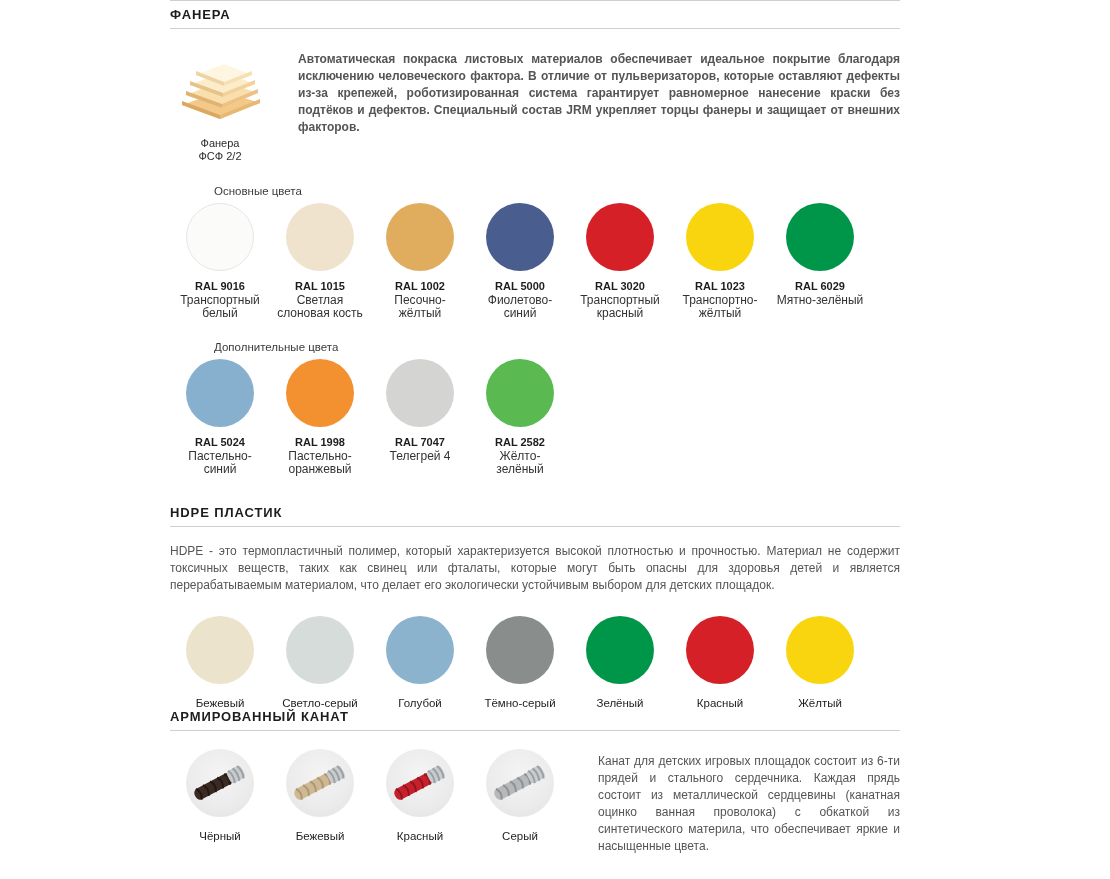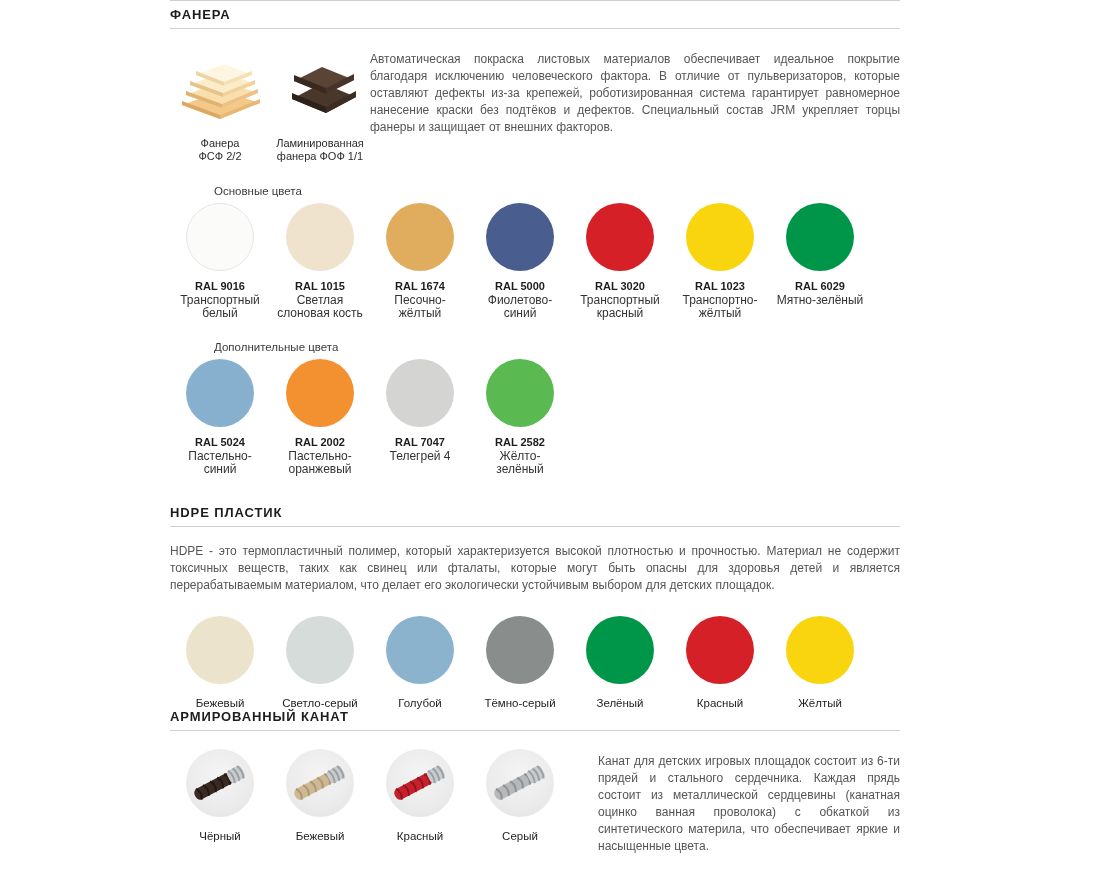--- a/index.html
+++ b/index.html
@@ -68,21 +68,23 @@
     line-height: 13px;
     color: #2b2b2b;
     margin-top: 10px;
   }
   .intro-text {
     flex: 1;
     font-size: 12px;
     line-height: 17px;
     color: #555;
     text-align: justify;
+    margin-left: 28px;
     padding-top: 2px;
+    font-weight: bold;
   }
 
   
   .group-label {
     font-size: 11.5px;
     color: #3a3a3a;
     margin-top: 22px;
     margin-bottom: 6px;
     margin-left: 44px;
   }
@@ -195,36 +197,20 @@
                 <polygon points="22,22 50,33 78,22 50,11" fill="#fff6e2"></polygon>
                 <polygon points="22,22 50,33 50,29 22,18" fill="#edd3a5"></polygon>
                 <polygon points="50,33 78,22 78,18 50,29" fill="#f7e0b4"></polygon>
               </g>
             </svg>
           </div>
           <div class="thumb-cap" style="white-space:pre-line;">Фанера
 ФСФ 2/2</div>
         </div>
 
-        <div class="thumb">
-          <div class="thumb-art">
-            <svg width="92" height="70" viewBox="0 0 92 70">
-              <g>
-                <polygon points="18,46 52,60 82,44 48,30" fill="#4a372c"></polygon>
-                <polygon points="18,46 52,60 52,54 18,40" fill="#2e2119"></polygon>
-                <polygon points="52,60 82,44 82,38 52,54" fill="#3c2c22"></polygon>
-                <polygon points="20,28 52,41 80,27 48,14" fill="#5a4435"></polygon>
-                <polygon points="20,28 52,41 52,35 20,22" fill="#382a20"></polygon>
-                <polygon points="52,41 80,27 80,21 52,35" fill="#46342a"></polygon>
-              </g>
-            </svg>
-          </div>
-          <div class="thumb-cap" style="white-space:pre-line;">Ламинированная
-фанера ФОФ 1/1</div>
-        </div>
 
       </div>
       <div class="intro-text">Автоматическая покраска листовых материалов обеспечивает идеальное покрытие благодаря исключению человеческого фактора. В отличие от пульверизаторов, которые оставляют дефекты из-за крепежей, роботизированная система гарантирует равномерное нанесение краски без подтёков и дефектов. Специальный состав JRM укрепляет торцы фанеры и защищает от внешних факторов.</div>
     </div>
 
     <div class="group-label">Основные цвета</div>
     <div class="swatch-row">
       <div class="swatch">
         <div class="disc" style="background:#fbfbf9;border:1px solid #e6e6e6;width:66px;height:66px;"></div>
         <div class="code">RAL 9016</div>
@@ -232,21 +218,21 @@
 белый</div>
       </div>
       <div class="swatch">
         <div class="disc" style="background:#f0e3cd;"></div>
         <div class="code">RAL 1015</div>
         <div class="name" style="white-space:pre-line;">Светлая
 слоновая кость</div>
       </div>
       <div class="swatch">
         <div class="disc" style="background:#e0ad5f;"></div>
-        <div class="code">RAL 1674</div>
+        <div class="code">RAL 1002</div>
         <div class="name" style="white-space:pre-line;">Песочно-
 жёлтый</div>
       </div>
       <div class="swatch">
         <div class="disc" style="background:#4a5d8f;"></div>
         <div class="code">RAL 5000</div>
         <div class="name" style="white-space:pre-line;">Фиолетово-
 синий</div>
       </div>
       <div class="swatch">
@@ -271,21 +257,21 @@
     <div class="group-label">Дополнительные цвета</div>
     <div class="swatch-row">
       <div class="swatch">
         <div class="disc" style="background:#87b0ce;"></div>
         <div class="code">RAL 5024</div>
         <div class="name" style="white-space:pre-line;">Пастельно-
 синий</div>
       </div>
       <div class="swatch">
         <div class="disc" style="background:#f39130;"></div>
-        <div class="code">RAL 2002</div>
+        <div class="code">RAL 1998</div>
         <div class="name" style="white-space:pre-line;">Пастельно-
 оранжевый</div>
       </div>
       <div class="swatch">
         <div class="disc" style="background:#d4d4d2;"></div>
         <div class="code">RAL 7047</div>
         <div class="name" style="white-space:pre-line;">Телегрей 4</div>
       </div>
       <div class="swatch">
         <div class="disc" style="background:#5aba51;"></div>

